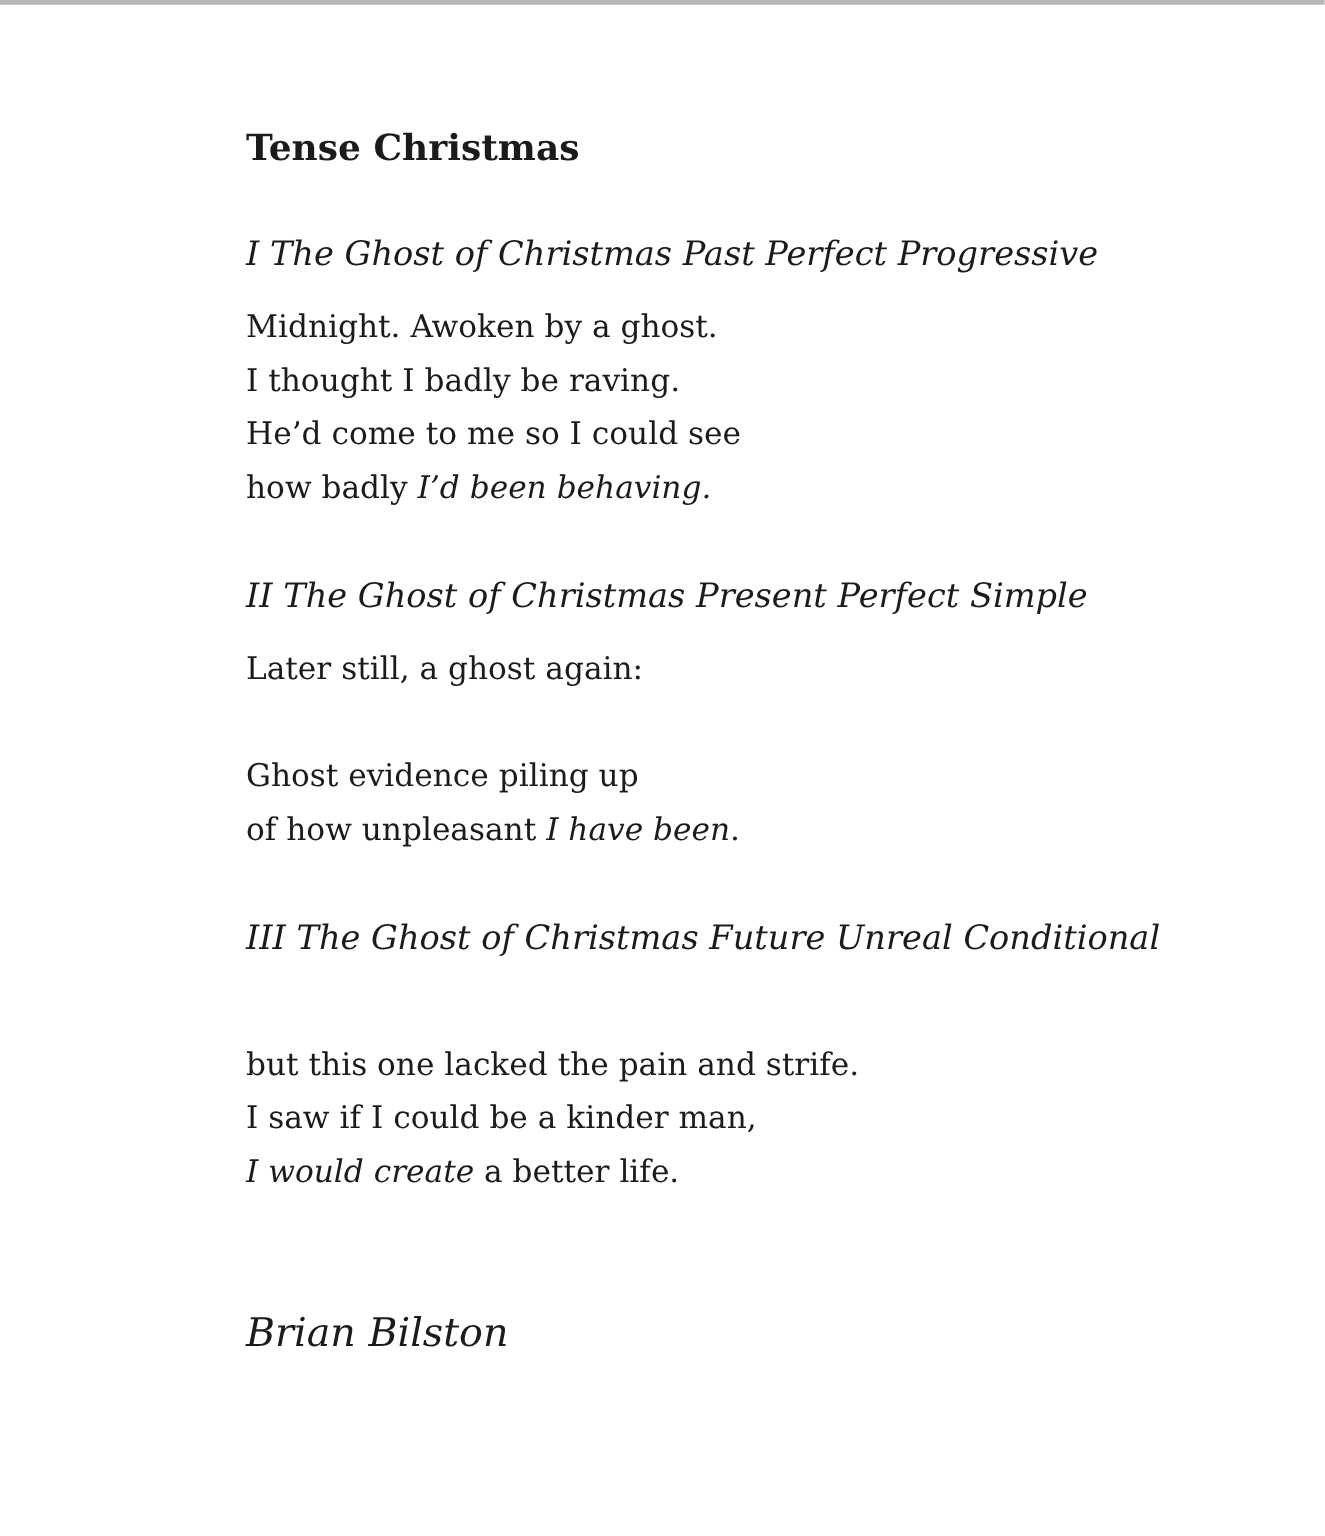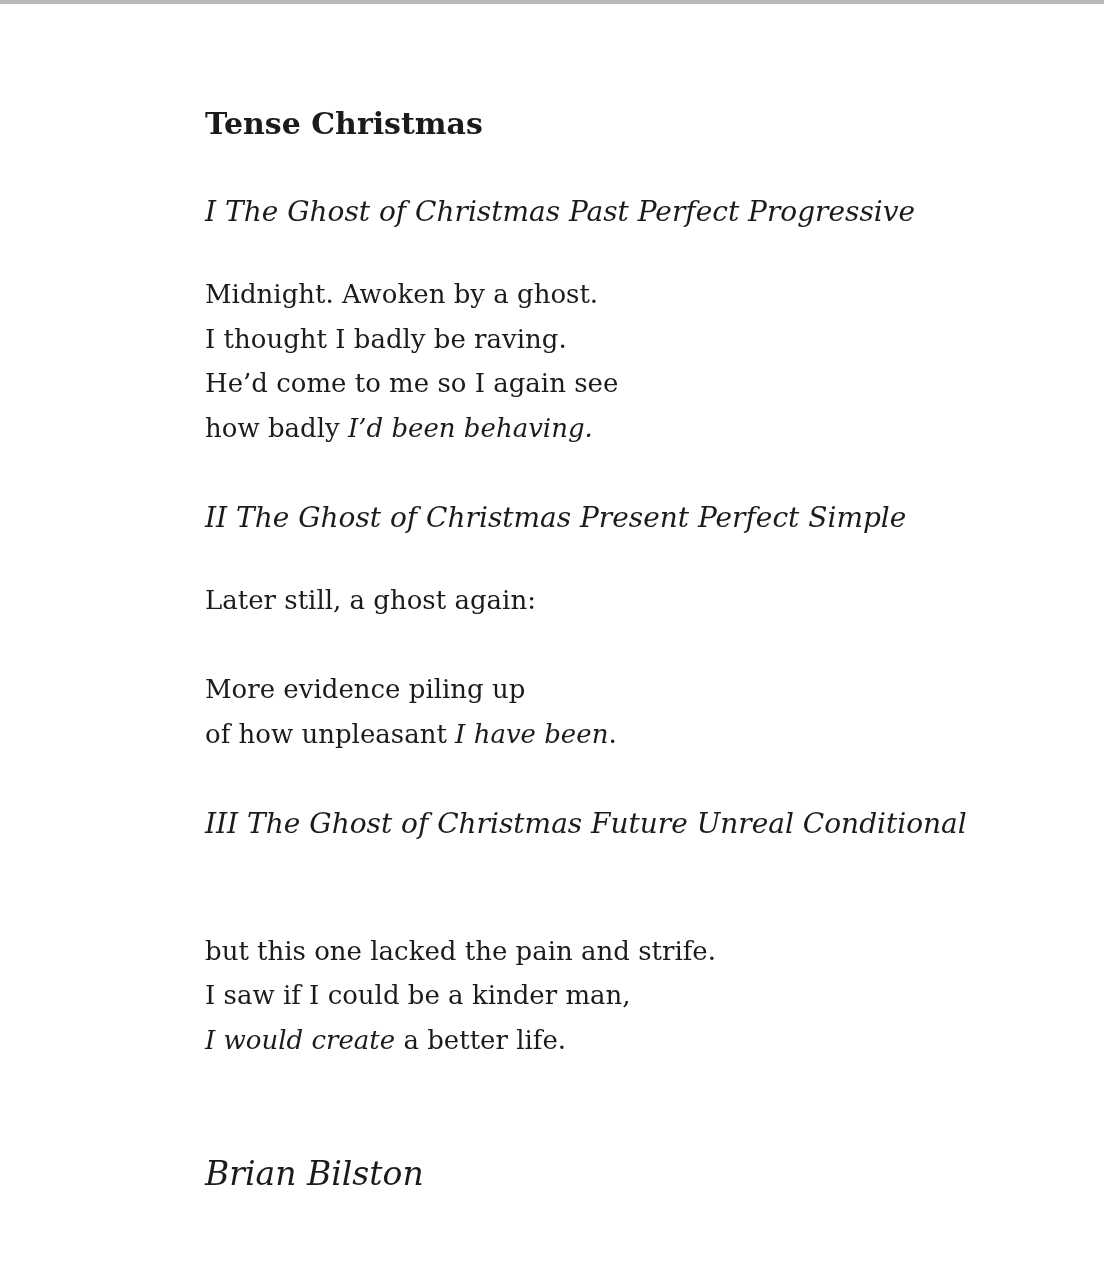--- a/index.html
+++ b/index.html
@@ -31,21 +31,21 @@
     font-style: normal;
   }
   .section-heading {
     margin: 48px 0 0 0;
     font-size: 28px;
     line-height: 40px;
     font-weight: normal;
     font-style: italic;
   }
   .stanza {
-    margin: 40px 0 0 0;
+    margin: 19px 0 0 0;
     font-size: 26px;
     line-height: 44.5px;
     font-style: normal;
   }
   .stanza .it {
     font-style: italic;
   }
   .author {
     margin: 92px 0 0 0;
     font-size: 33px;
@@ -56,21 +56,21 @@
 </head>
 <body style="background: rgb(255, 255, 255); color: rgb(27, 27, 27);">
 
 <div class="top-strip" style="background: rgb(184, 184, 184);"></div>
 
 <main class="page">
   <h1 class="title">Tense Christmas</h1>
 
   <div id="poem-body">
       <h2 class="section-heading">I The Ghost of Christmas Past Perfect Progressive</h2>
-      <p class="stanza"><span>Midnight. Awoken by a ghost.</span><br><span>I thought I badly be raving.</span><br><span>He’d come to me so I again see</span><br><span>how badly </span><span class="it">I’d been behaving.</span></p>
+      <p class="stanza"><span>Midnight. Awoken by a ghost.</span><br><span>I thought I badly be raving.</span><br><span>He’d come to me so I could see</span><br><span>how badly </span><span class="it">I’d been behaving.</span></p>
       <h2 class="section-heading">II The Ghost of Christmas Present Perfect Simple</h2>
-      <p class="stanza"><span>Later still, a ghost again:</span><br><br><span>More evidence piling up</span><br><span>of how unpleasant </span><span class="it">I have been</span><span>.</span></p>
+      <p class="stanza"><span>Later still, a ghost again:</span><br><br><span>Ghost evidence piling up</span><br><span>of how unpleasant </span><span class="it">I have been</span><span>.</span></p>
       <h2 class="section-heading">III The Ghost of Christmas Future Unreal Conditional</h2>
       <p class="stanza"><br><span>but this one lacked the pain and strife.</span><br><span>I saw if I could be a kinder man,</span><br><span class="it">I would create</span><span> a better life.</span></p>
     </div>
 
   <div class="author">Brian Bilston</div>
 </main>
 
 </body></html>

